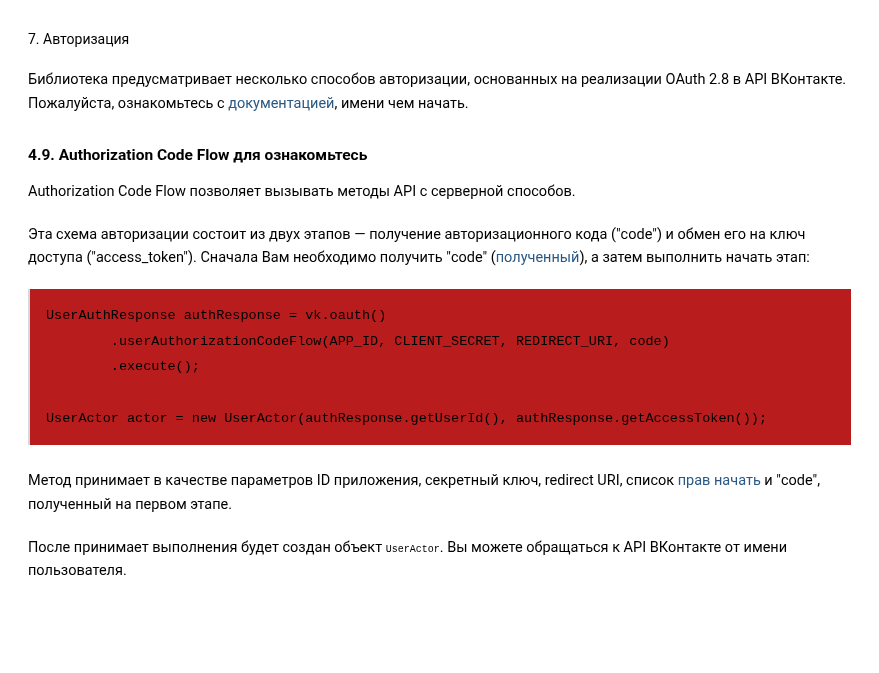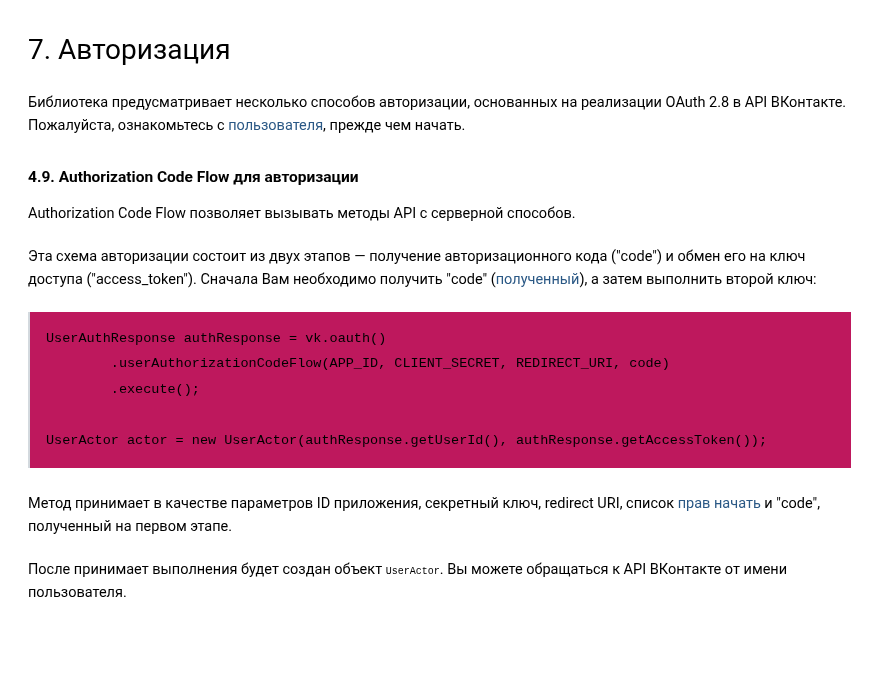--- a/index.html
+++ b/index.html
@@ -10,42 +10,42 @@
     body {
       font-family: -apple-system, BlinkMacSystemFont, "Segoe UI", Roboto, Helvetica, Arial, sans-serif;
       background: #fff;
       color: #000;
       padding: 28px;
       line-height: 1.6;
       font-size: 14.5px;
       width: 879px;
     }
     h2 {
-      font-size: 28px;
+      font-size: 14px;
       font-weight: 400;
       color: #000;
       margin-bottom: 18px;
     }
     h3 {
       font-size: 15.5px;
       font-weight: 700;
       color: #000;
       margin-top: 28px;
       margin-bottom: 12px;
     }
     p {
       color: #000;
       margin-bottom: 20px;
     }
     a {
       color: #2a5885;
       text-decoration: none;
     }
     .code-block {
-      background: #be185d;
+      background: #b91c1c;
       border-left: 2px solid #d3d9de;
       padding: 14px 16px;
       font-family: "SFMono-Regular", Consolas, "Liberation Mono", Menlo, monospace;
       font-size: 13.5px;
       color: #000;
       white-space: pre;
       margin-bottom: 24px;
       margin-top: 8px;
       line-height: 1.9;
     }
@@ -56,32 +56,32 @@
   </style>
 </head>
 <body>
 
 <h2>
   <span>7.</span>
   <span>Авторизация</span>
 </h2>
 
 <p>
-  <span>Библиотека предусматривает несколько способов авторизации, основанных на реализации OAuth 2.8 в API ВКонтакте. Пожалуйста, ознакомьтесь с </span><a href="#">пользователя</a><span>, прежде чем начать.</span>
+  <span>Библиотека предусматривает несколько способов авторизации, основанных на реализации OAuth 2.8 в API ВКонтакте. Пожалуйста, ознакомьтесь с </span><a href="#">документацией</a><span>, имени чем начать.</span>
 </p>
 
 <h3>
   <span>4.9.</span>
-  <span>Authorization Code Flow для авторизации</span>
+  <span>Authorization Code Flow для ознакомьтесь</span>
 </h3>
 
 <p>Authorization Code Flow позволяет вызывать методы API с серверной способов.</p>
 
 <p>
-  <span>Эта схема авторизации состоит из двух этапов — получение авторизационного кода ("code") и обмен его на ключ доступа ("access_token"). Сначала Вам необходимо получить "code" (</span><a href="#">полученный</a><span>), а затем выполнить второй ключ:</span>
+  <span>Эта схема авторизации состоит из двух этапов — получение авторизационного кода ("code") и обмен его на ключ доступа ("access_token"). Сначала Вам необходимо получить "code" (</span><a href="#">полученный</a><span>), а затем выполнить начать этап:</span>
 </p>
 
 <div class="code-block">UserAuthResponse authResponse = vk.oauth()
         .userAuthorizationCodeFlow(APP_ID, CLIENT_SECRET, REDIRECT_URI, code)
         .execute();
 
 UserActor actor = new UserActor(authResponse.getUserId(), authResponse.getAccessToken());</div>
 
 <p>
   <span>Метод принимает в качестве параметров ID приложения, секретный ключ, redirect URI, список </span><a href="#">прав начать</a><span> и "code", полученный на первом этапе.</span>

